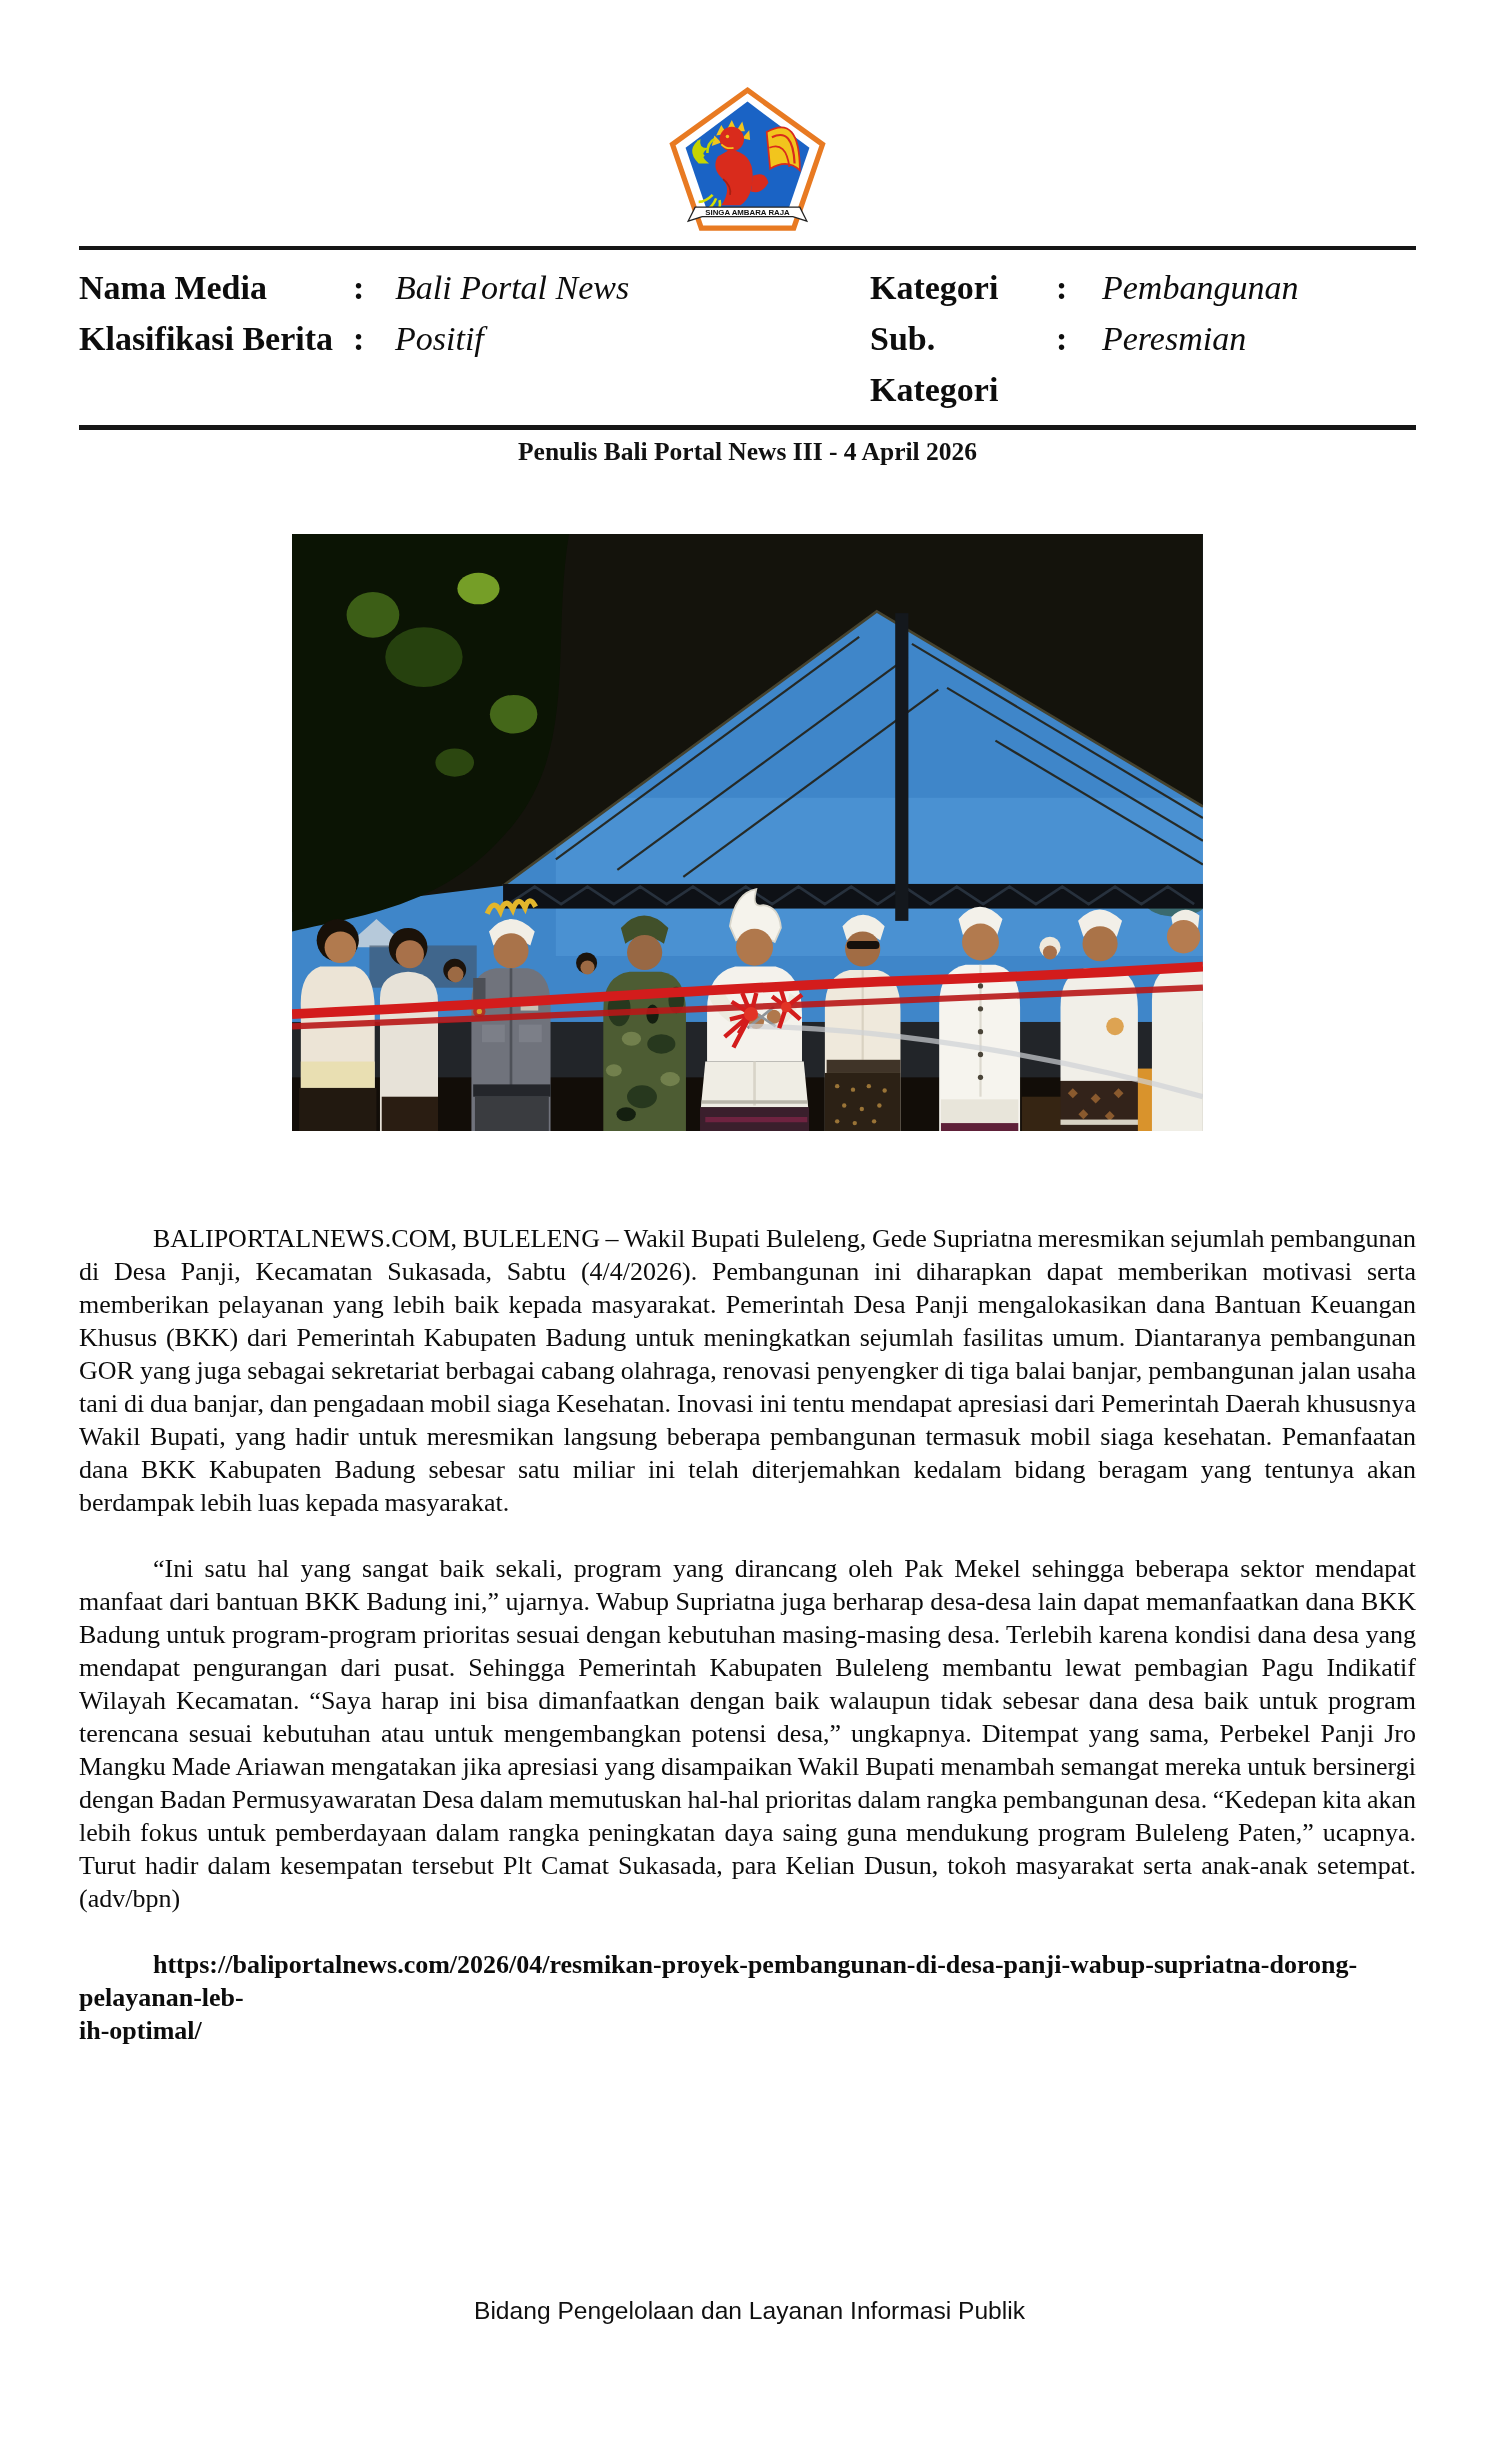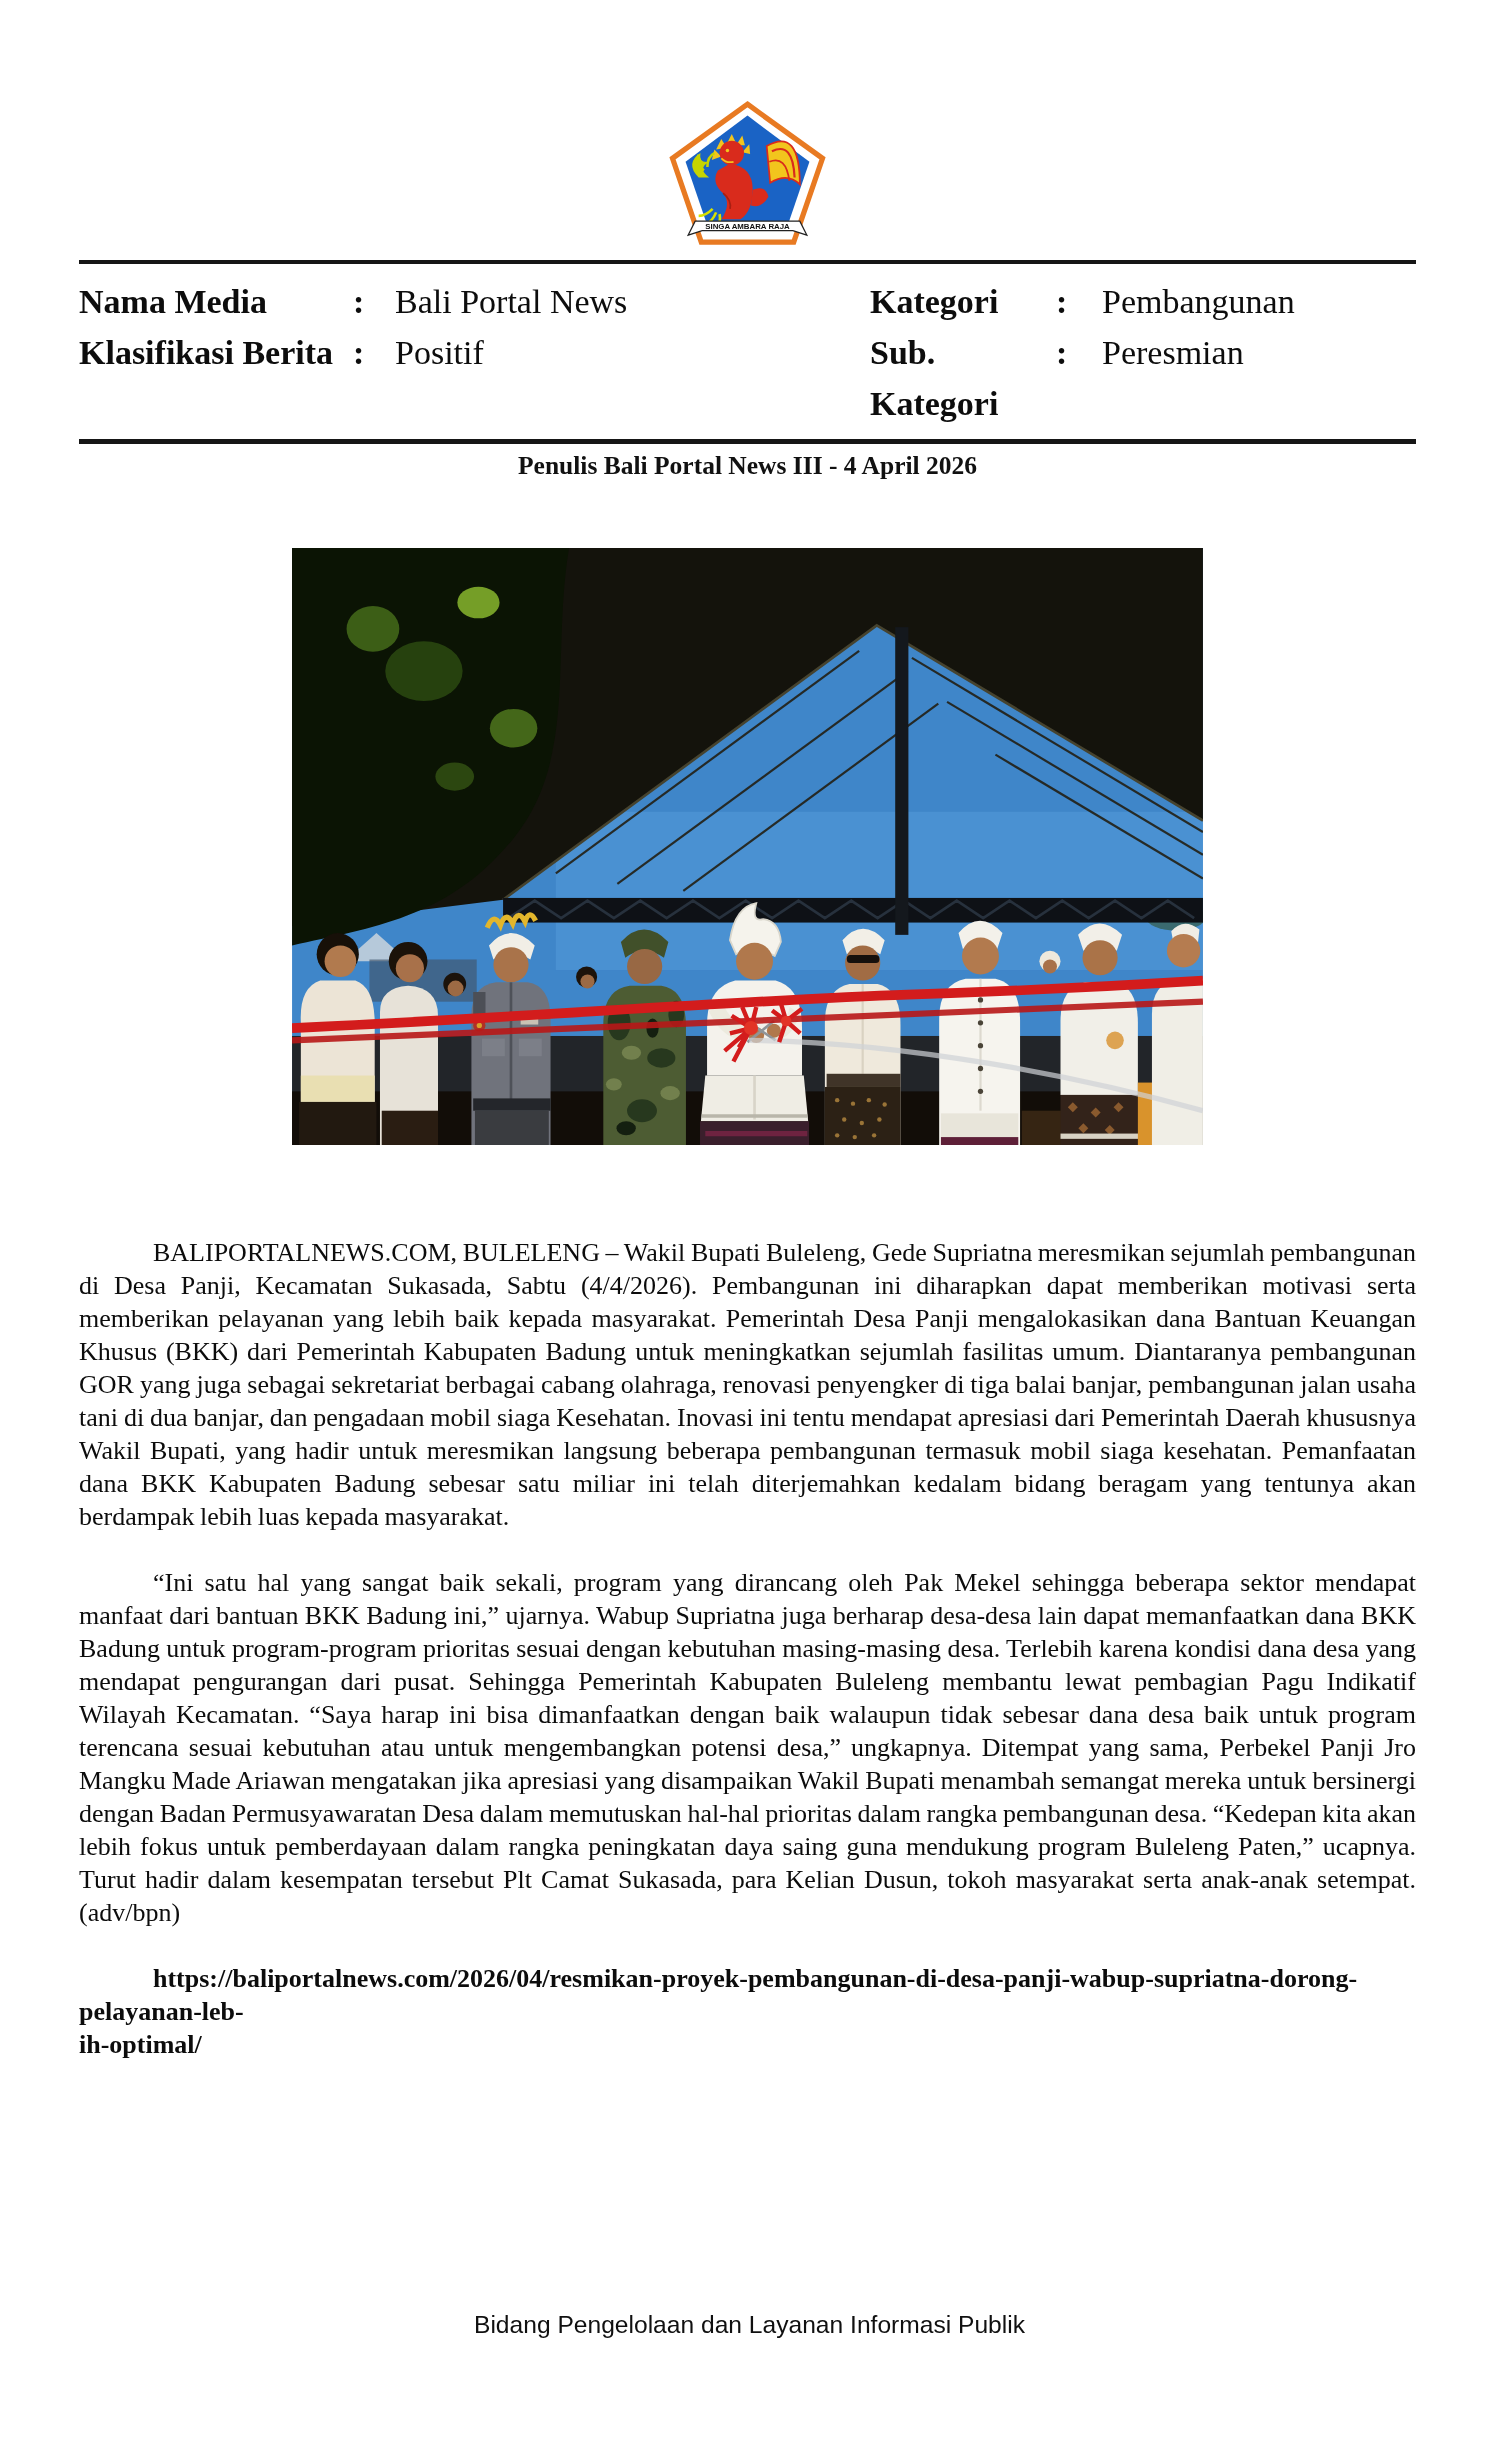--- a/index.html
+++ b/index.html
@@ -1,35 +1,35 @@
 <!DOCTYPE html>
 <html lang="id" style="font-size:14px"><head>
 <meta charset="utf-8">
 <style>
   html,body{margin:0;padding:0;background:#ffffff;}
   .page{
     position:relative;width:1495px;height:2333px;background:#ffffff;
-    font-family:"Liberation Serif", serif;color:#0d0d0d;overflow:hidden;margin-top:14px;
+    font-family:"Liberation Serif", serif;color:#0d0d0d;overflow:hidden;
   }
   .content{padding:0 79px;}
   
   .logo{width:157px;margin:86px auto 0;display:block;}
   
   h1.kliping-title{
     margin:26px 0 0;text-align:center;font-size:40px;font-weight:bold;
     letter-spacing:-0.9px;line-height:1.15;color:#0a0a0a;white-space:nowrap;
   }
   .rule{height:4.4px;background:#161616;margin-top:8px;}
   .rule.bottom{margin-top:0;}
   
   .meta{display:grid;grid-template-columns:274px 42px 475px 186px 46px auto;
     font-size:34px;line-height:51px;padding:11.4px 0 10.6px;}
   .meta .lbl{font-weight:bold;}
   .meta .col{font-weight:bold;}
-  .meta .val{font-weight:normal;}
+  .meta .val{font-weight:normal;font-style:italic;}
   
   h2.article-title{
     margin:30px auto 0;max-width:1231px;text-align:center;
     font-size:40px;font-weight:bold;letter-spacing:-0.4px;line-height:1.24;color:#090909;
   }
   .byline{margin-top:7px;text-align:center;font-size:25.5px;font-weight:bold;color:#111;}
   
   figure.photo{margin:67px auto 0;width:911px;height:597px;padding:0;display:block;}
   figure.photo svg{display:block;}
   

